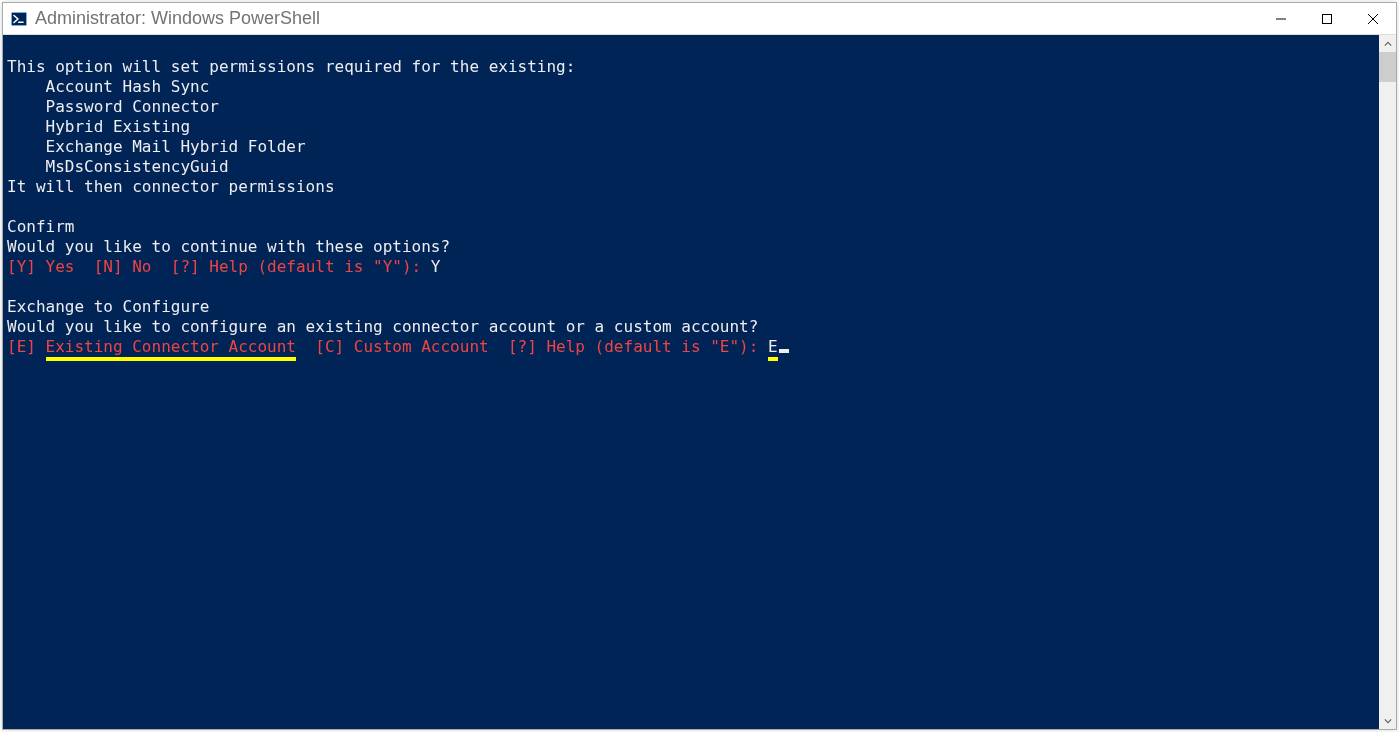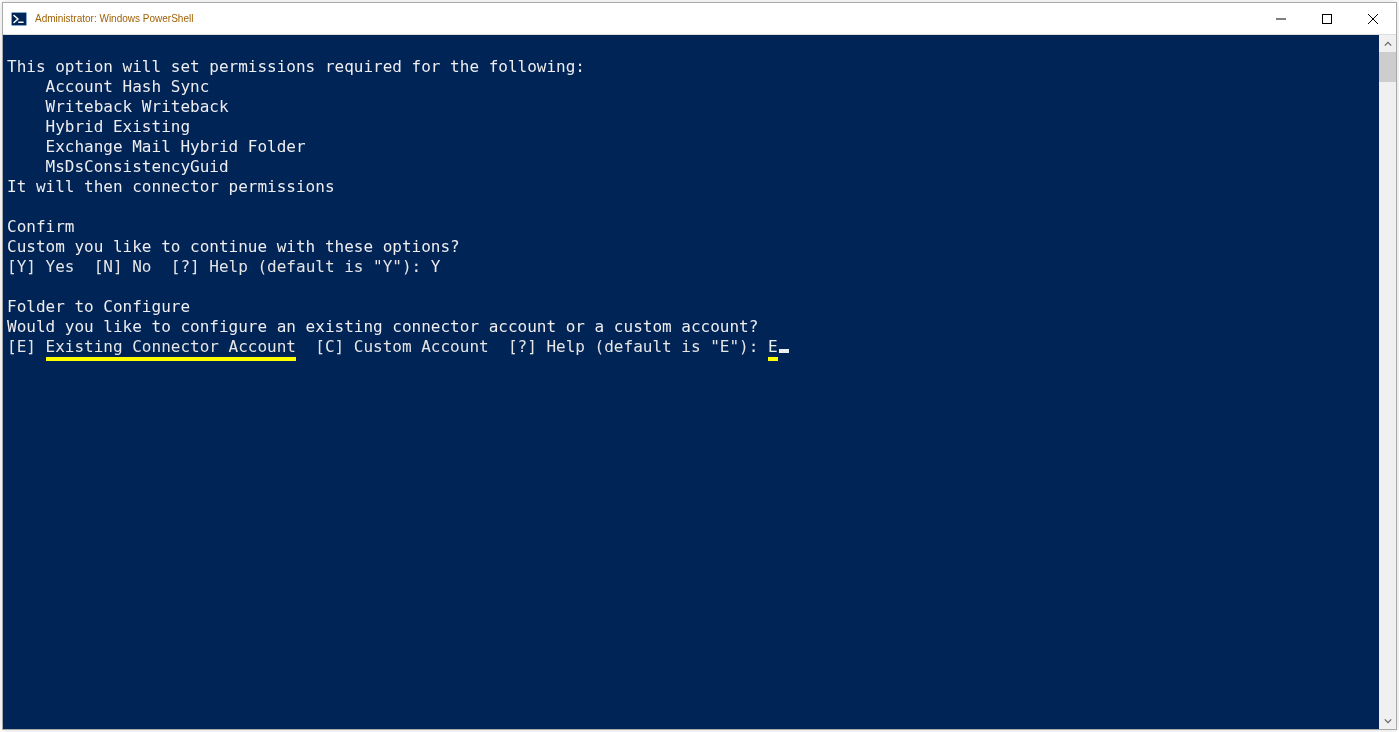--- a/index.html
+++ b/index.html
@@ -34,22 +34,22 @@
     }
     .titlebar-icon {
       width: 16px;
       height: 16px;
       margin-right: 8px;
       display:inline-flex;
       align-items:center;
       justify-content:center;
     }
     .titlebar-title {
-      font-size: 10px;
-      color: #a16207;
+      font-size: 18px;
+      color: #737373;
       flex: 1;
     }
     .win-controls {
       display: flex;
       height: 100%;
     }
     .win-btn {
       width: 46px;
       height: 100%;
       display: flex;
@@ -98,21 +98,21 @@
       position: relative;
     }
     .scroll-thumb {
       position: absolute;
       top: 0;
       left: 0;
       right: 0;
       height: 30px;
       background: #cdcdcd;
     }
-    .yellow { color: #e5e5e5; }
+    .yellow { color: #ef4444; }
     .white { color: #eeedf0; }
     .underline-yellow {
       border-bottom: 4px solid #ffff00;
       padding-bottom: 0px;
       display:inline-block;
       text-align:center;
     }
     .underline-short {
       border-bottom: 4px solid #ffff00;
       padding-bottom: 0px;
@@ -155,33 +155,33 @@
         <svg viewBox="0 0 10 10">
             <line x1="0" y1="0" x2="10" y2="10" stroke="currentColor" stroke-width="1"></line>
             <line x1="10" y1="0" x2="0" y2="10" stroke="currentColor" stroke-width="1"></line>
           </svg>
       </div>
     </div>
   </div>
 
   <div class="console-area">
     <div class="console-content"><span></span>
-<span>This option will set permissions required for the following:</span>
+<span>This option will set permissions required for the existing:</span>
 <span>    Account Hash Sync</span>
-<span>    Writeback Writeback</span>
+<span>    Password Connector</span>
 <span>    Hybrid Existing</span>
 <span>    Exchange Mail Hybrid Folder</span>
 <span>    MsDsConsistencyGuid</span>
 <span>It will then connector permissions</span>
 <span></span>
 <span>Confirm</span>
-<span>Custom you like to continue with these options?</span>
+<span>Would you like to continue with these options?</span>
 <span class="yellow">[Y] Yes</span><span class="yellow">  </span><span class="yellow">[N] No</span><span class="yellow">  </span><span class="yellow">[?] Help</span><span class="yellow"> (default is "Y"): </span><span class="white">Y</span>
 <span></span>
-<span>Folder to Configure</span>
+<span>Exchange to Configure</span>
 <span>Would you like to configure an existing connector account or a custom account?</span>
 <span class="yellow">[E] </span><span class="yellow underline-yellow">Existing Connector Account</span><span class="yellow">  </span><span class="yellow">[C] Custom Account</span><span class="yellow">  </span><span class="yellow">[?] Help</span><span class="yellow"> (default is "E"): </span><span class="white underline-short">E</span><span class="cursor"></span></div>
 
     <div class="scrollbar">
       <div class="scroll-arrow">
         <svg width="8" height="8" viewBox="0 0 10 10">
             <path d="M1 7 L5 3 L9 7" fill="none" stroke="#606060" stroke-width="1.4"></path>
           </svg>
       </div>
       <div class="scroll-track">

